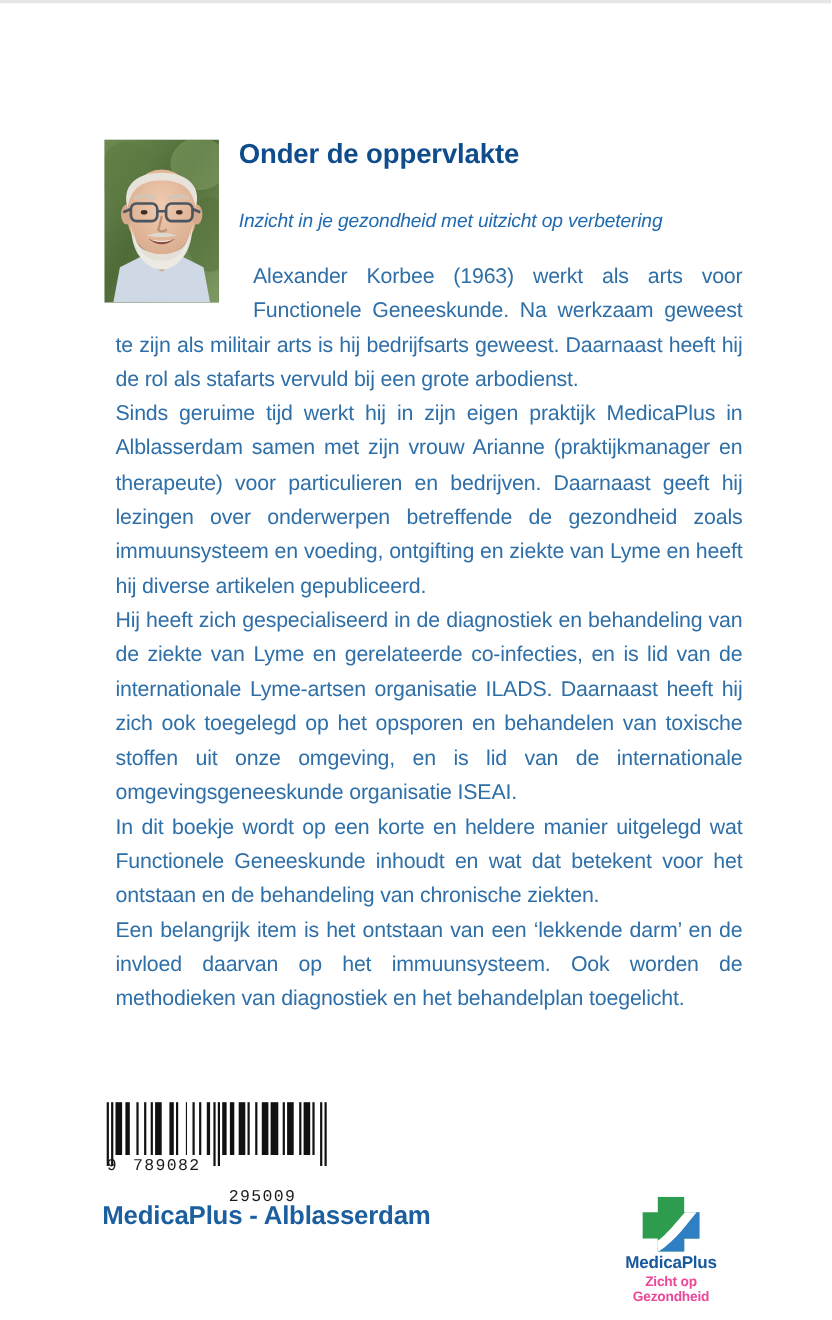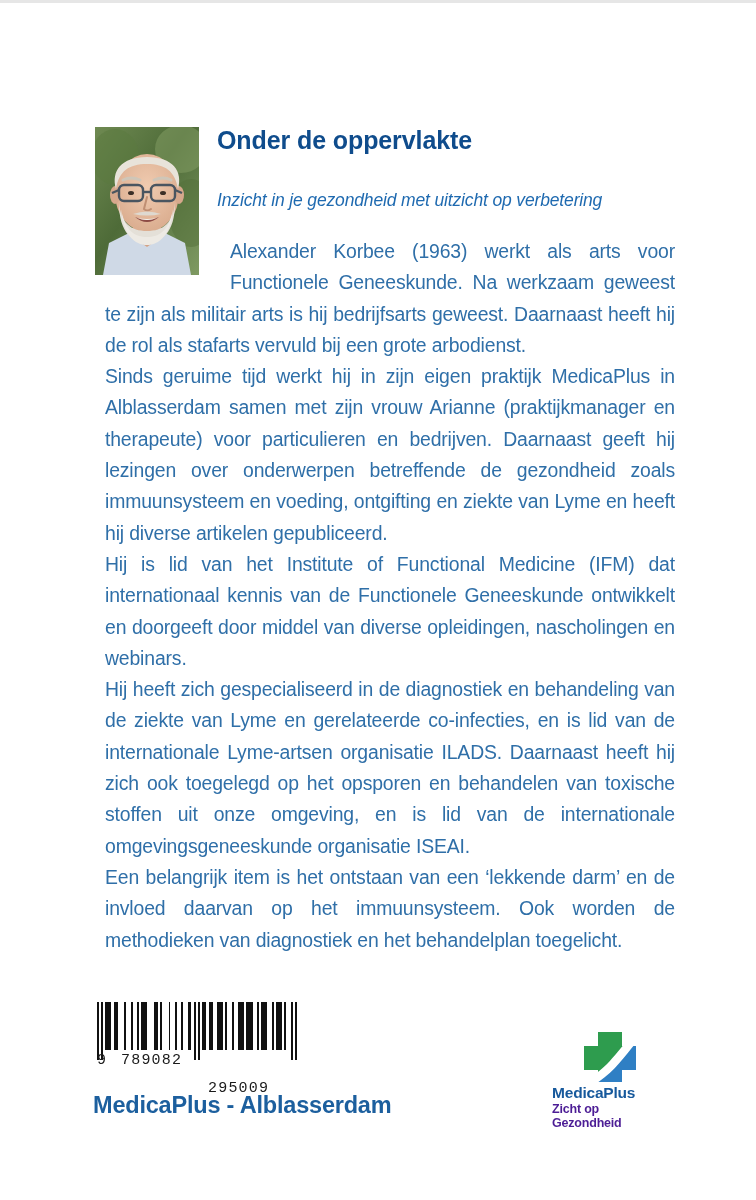--- a/index.html
+++ b/index.html
@@ -134,37 +134,38 @@
     font-weight: bold;
     color: #1c5f9e;
     letter-spacing: -0.2px;
     text-align: right;
   }
 
   
   .logo {
     position: absolute;
     left: 552px;
-    top: 1028px;
+    top: 1084px;
     width: 116px;
     height: 96px;
+    text-align: center;
   }
   .logo-mark { width: 116px; height: 54px; display: block; }
   .logo-name {
     font-size: 15.5px;
     font-weight: bold;
     color: #17599c;
     line-height: 1.15;
     margin-top: 2px;
     letter-spacing: -0.2px;
   }
   .logo-tag {
     font-size: 12.5px;
     font-weight: bold;
-    color: #4c1d95;
+    color: #ec4899;
     line-height: 1.15;
     letter-spacing: -0.2px;
   }
 </style>
 </head>
 <body>
 
 <div class="page">
 
   <div class="top-edge"></div>
@@ -235,22 +236,22 @@
 
     <div class="title">Onder de oppervlakte</div>
     <div class="subtitle">Inzicht in je gezondheid met uitzicht op verbetering</div>
   </div>
 
   <div class="bodywrap">
     <div class="indent-float"></div>
     <div class="body-text">
       <p>Alexander Korbee (1963) werkt als arts voor Functionele Geneeskunde. Na werkzaam geweest te zijn als militair arts is hij bedrijfsarts geweest. Daarnaast heeft hij de rol als stafarts vervuld bij een grote arbodienst.</p>
       <p>Sinds geruime tijd werkt hij in zijn eigen praktijk MedicaPlus in Alblasserdam samen met zijn vrouw Arianne (praktijkmanager en therapeute) voor particulieren en bedrijven. Daarnaast geeft hij lezingen over onderwerpen betreffende de gezondheid zoals immuunsysteem en voeding, ontgifting en ziekte van Lyme en heeft hij diverse artikelen gepubliceerd.</p>
-      <p>Hij is lid van het Institute of Functional Medicine (IFM) dat internationaal kennis van de Functionele Geneeskunde ontwikkelt en doorgeeft door middel van diverse opleidingen, nascholingen en webinars.</p>
       <p>Hij heeft zich gespecialiseerd in de diagnostiek en behandeling van de ziekte van Lyme en gerelateerde co-infecties, en is lid van de internationale Lyme-artsen organisatie ILADS. Daarnaast heeft hij zich ook toegelegd op het opsporen en behandelen van toxische stoffen uit onze omgeving, en is lid van de internationale omgevingsgeneeskunde organisatie ISEAI.</p>
+      <p>In dit boekje wordt op een korte en heldere manier uitgelegd wat Functionele Geneeskunde inhoudt en wat dat betekent voor het ontstaan en de behandeling van chronische ziekten.</p>
       <p class="lastline-left">Een belangrijk item is het ontstaan van een ‘lekkende darm’ en de invloed daarvan op het immuunsysteem. Ook worden de methodieken van diagnostiek en het behandelplan toegelicht.</p>
     </div>
   </div>
 
   <div class="barcode-box">
     <div class="barcode-bars" id="barcode-bars">
         <i style="left: 0px; width: 1.85526px; height: 58px;"></i>
         <i style="left: 4.21053px; width: 1.85526px; height: 58px;"></i>
         <i style="left: 8.42105px; width: 6.06579px; height: 48px;"></i>
         <i style="left: 16.8421px; width: 3.96053px; height: 48px;"></i>

